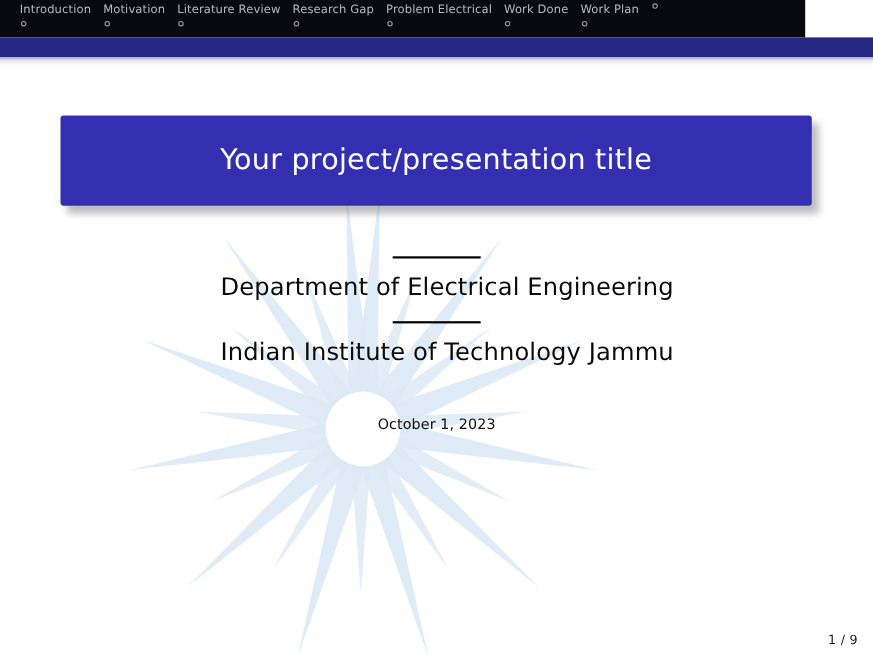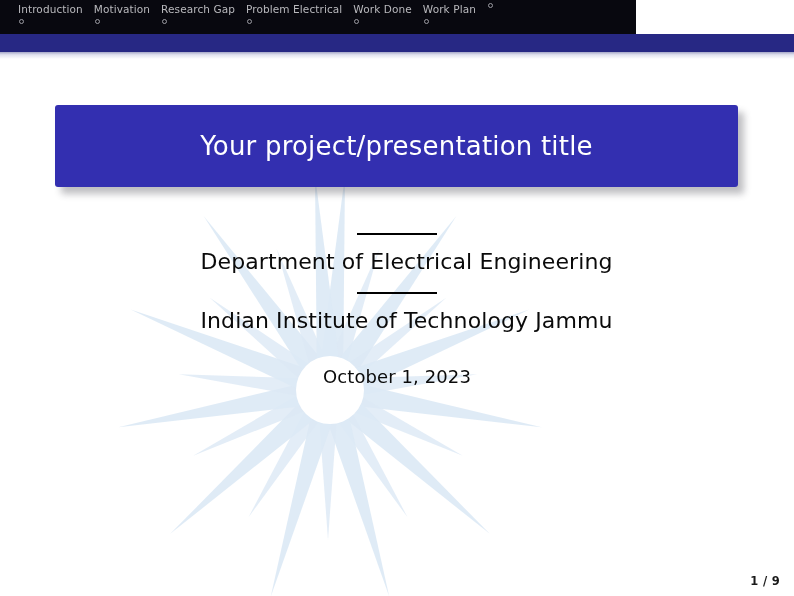--- a/index.html
+++ b/index.html
@@ -23,21 +23,21 @@
     height: 596px;
     background: #ffffff;
     overflow: hidden;
   }
 
   
   .nav-header {
     position: absolute;
     top: 0;
     left: 0;
-    width: 636px;
+    width: 732px;
     height: 34px;
     background: #08080f;
     overflow: hidden;
   }
   .nav-items {
     position: absolute;
     top: 0;
     left: 18px;
     display: flex;
     align-items: flex-start;
@@ -200,40 +200,40 @@
     font-size: 22px;
     font-weight: 400;
     color: #0a0a0a;
     line-height: 28px;
     margin: 0;
     letter-spacing: 0.1px;
     padding-left: 19px;
   }
   .date {
     font-family: "DejaVu Sans", sans-serif;
-    font-size: 18px;
+    font-size: 13px;
     font-weight: 400;
     color: #0a0a0a;
     line-height: 20px;
-    margin: 0;
+    margin: 10px;
     padding-top: 32px;
     letter-spacing: 0.1px;
   }
 
   
   .footer {
     position: absolute;
     right: 14px;
     bottom: 7px;
     z-index: 4;
   }
   .page-number {
     font-family: "DejaVu Sans", sans-serif;
     font-size: 11.5px;
-    font-weight: bold;
+    font-weight: normal;
     color: #1a1a1a;
     letter-spacing: 0.3px;
   }
 </style>
 </head>
 <body>
 
 <div class="slide">
 
   <div class="nav-header">
@@ -242,20 +242,24 @@
       <div class="nav-item">
         <span class="nav-label">Introduction</span>
         <span class="nav-dot"></span>
       </div>
 
       <div class="nav-item">
         <span class="nav-label">Motivation</span>
         <span class="nav-dot"></span>
       </div>
 
+      <div class="nav-item">
+        <span class="nav-label">Literature Review</span>
+        <span class="nav-dot"></span>
+      </div>
 
       <div class="nav-item">
         <span class="nav-label">Research Gap</span>
         <span class="nav-dot"></span>
       </div>
 
       <div class="nav-item">
         <span class="nav-label">Problem Electrical</span>
         <span class="nav-dot"></span>
       </div>

